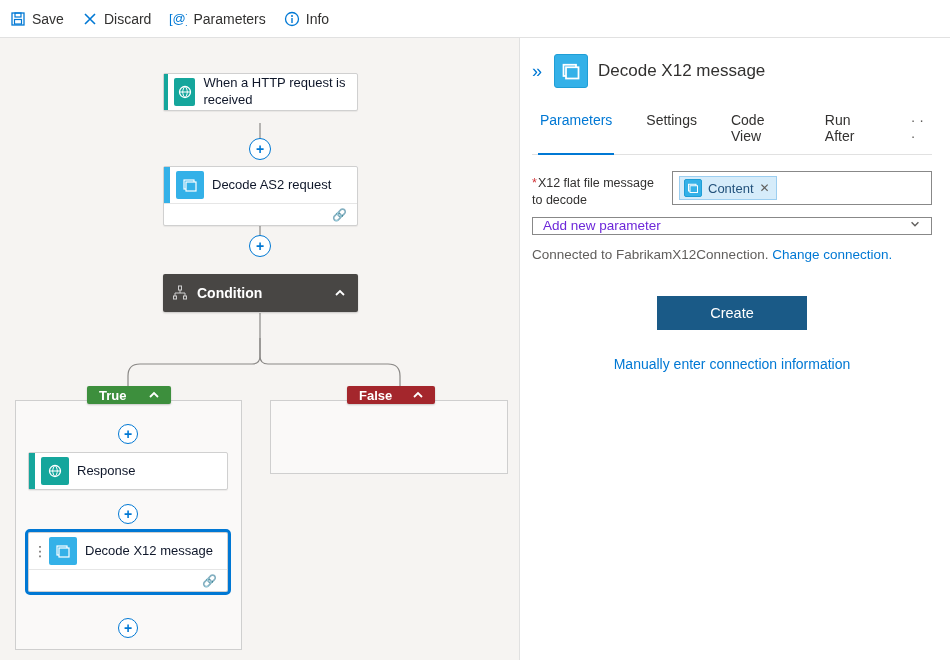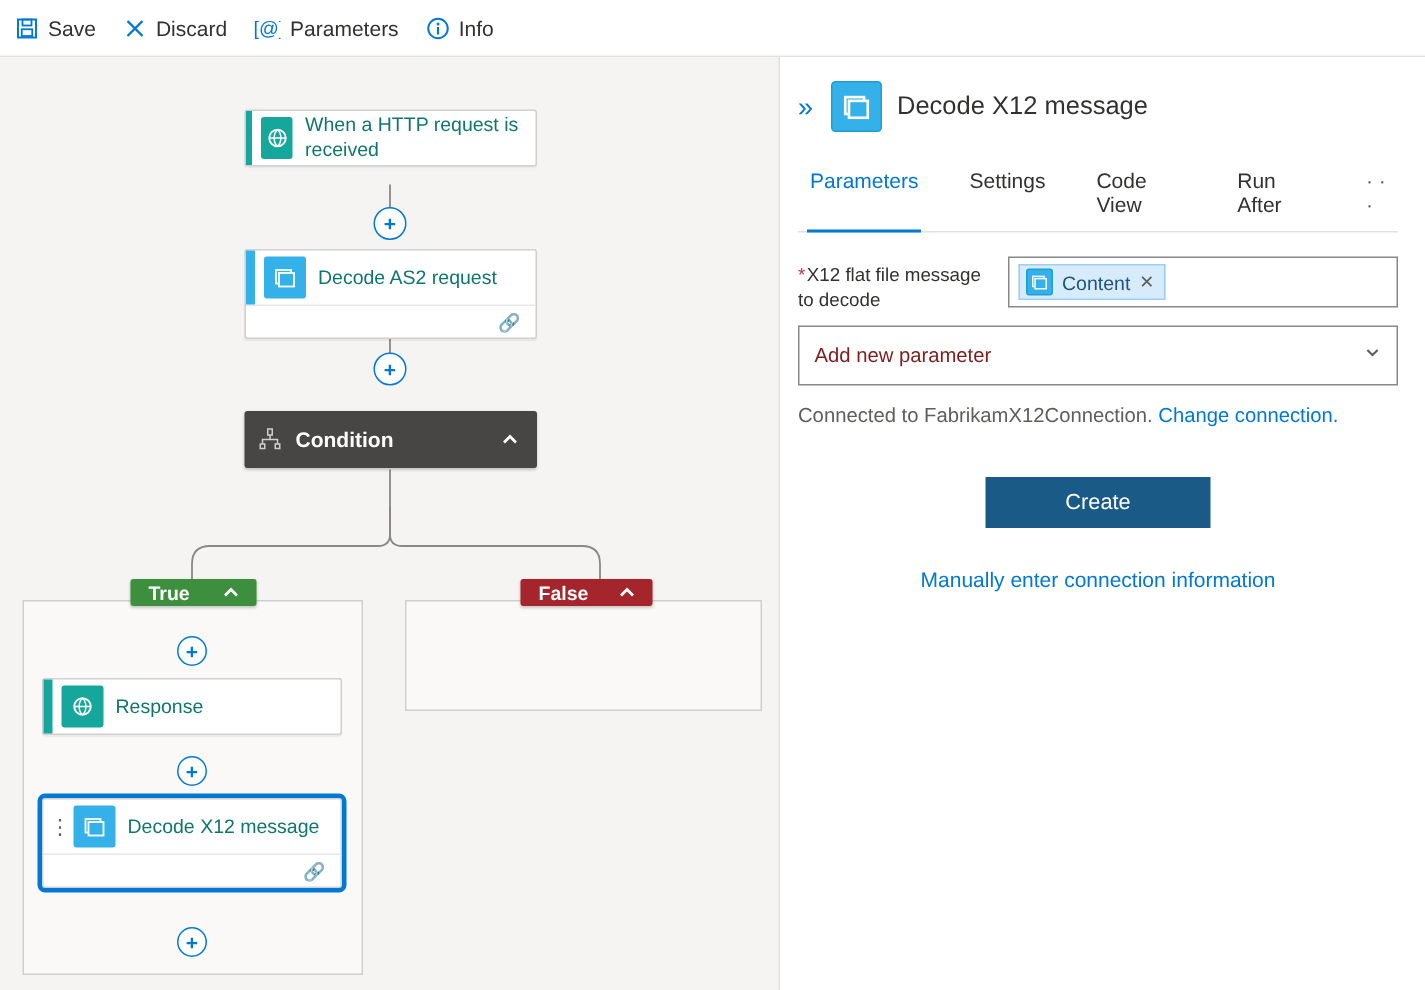--- a/index.html
+++ b/index.html
@@ -12,21 +12,21 @@
   .split { display: flex; height: calc(660px - 38px); }
   .canvas { position: relative; width: 520px; border-right: 1px solid #e1e1e1; background: #f6f4f2; overflow: hidden; }
   .panel { flex: 1; background: #fff; padding: 10px 18px 18px 12px; }
   
   svg.wiring { position: absolute; top: 0; left: 0; width: 520px; height: 622px; pointer-events: none; }
   
   .card { position: absolute; background: #fff; border: 1px solid #d0d0d0; border-radius: 2px; box-shadow: 0 1px 1px rgba(0,0,0,0.06); }
   .card-head { display: flex; align-items: center; height: 36px; }
   .card-accent { width: 6px; align-self: stretch; }
   .card-icon { width: 28px; height: 28px; margin-left: 6px; border-radius: 2px; display: flex; align-items: center; justify-content: center; }
-  .card-title { font-size: 13px; color: #0f766e; padding: 0 8px; line-height: 1.3; }
+  .card-title { font-size: 13px; color: #0f172a; padding: 0 8px; line-height: 1.3; }
   .card-foot { height: 22px; border-top: 1px solid #e6e6e6; display: flex; align-items: center; justify-content: flex-end; padding-right: 10px; color: #7a7a7a; font-size: 12px; }
   
   .cond { position: absolute; background: #484644; color: #fff; display: flex; align-items: center; height: 38px; border-radius: 2px; box-shadow: 0 1px 2px rgba(0,0,0,0.2); }
   .cond .ci { width: 34px; display:flex; align-items:center; justify-content:center; }
   .cond .ct { flex:1; font-size: 14px; font-weight: 600; }
   .cond .chev { width: 36px; display:flex; align-items:center; justify-content:center; }
   
   .pill { position: absolute; height: 18px; display: flex; align-items: center; border-radius: 2px; color: #fff; font-size: 13px; font-weight: 600; padding: 0 10px 0 12px; box-shadow: 0 1px 2px rgba(0,0,0,0.2); }
   .pill .chev { margin-left: 14px; display:inline-flex; }
   
@@ -47,21 +47,21 @@
   .tab { font-size: 14px; color: #323130; padding: 8px 2px 10px 2px; cursor: pointer; }
   .tab.active { color: #0078d4; border-bottom: 2px solid #0078d4; margin-bottom: -1px; }
   .tab.more { color: #605e5c; }
   .param-row { display: flex; align-items: flex-start; margin: 16px 0 8px 0; gap: 10px; justify-content: center; }
   .param-label { width: 130px; font-size: 12.5px; color: #323130; line-height: 1.35; padding-top: 4px; }
   .param-label .req { color: #d13438; margin-right: 1px; }
   .token-box { flex: 1; height: 34px; border: 1px solid #888; background: #fff; display: flex; align-items: center; padding: 16px 6px; }
   .token { display: inline-flex; align-items: center; background: #d6ecfa; border: 1px solid #9ccef0; height: 24px; padding: 0 6px 0 4px; gap: 6px; font-size: 13px; color: #23527c; }
   .token .ti { width: 18px; height: 18px; background: #34b1e8; border:1px solid #1f9ed6; border-radius: 2px; display:flex;align-items:center;justify-content:center; }
   .token .tx { color: #605e5c; font-size: 12px; cursor: pointer; }
-  .add-param { height: 40px; border: 1px solid #888; display: flex; align-items: center; justify-content: space-between; padding: 0 10px; font-size: 13.5px; color: #7f1d1d; margin-top: 8px; cursor: pointer; }
+  .add-param { height: 18px; border: 1px solid #888; display: flex; align-items: center; justify-content: space-between; padding: 0 10px; font-size: 13.5px; color: #6d28d9; margin-top: 8px; cursor: pointer; }
   .connline { font-size: 13.5px; color: #605e5c; margin-top: 12px; }
   .connline a { color: #0078d4; text-decoration: none; cursor: pointer; }
   .create-btn { display: block; margin: 34px auto 0 auto; background: #1a5a87; color: #fff; border: none; height: 34px; width: 150px; font-size: 14.5px; cursor: pointer; }
   .manual { display: block; text-align: center; margin-top: 26px; color: #0078d4; font-size: 14px; cursor: pointer; }
   
   .chev-up { width: 14px; height: 14px; }
 </style>
 </head>
 <body>
 

